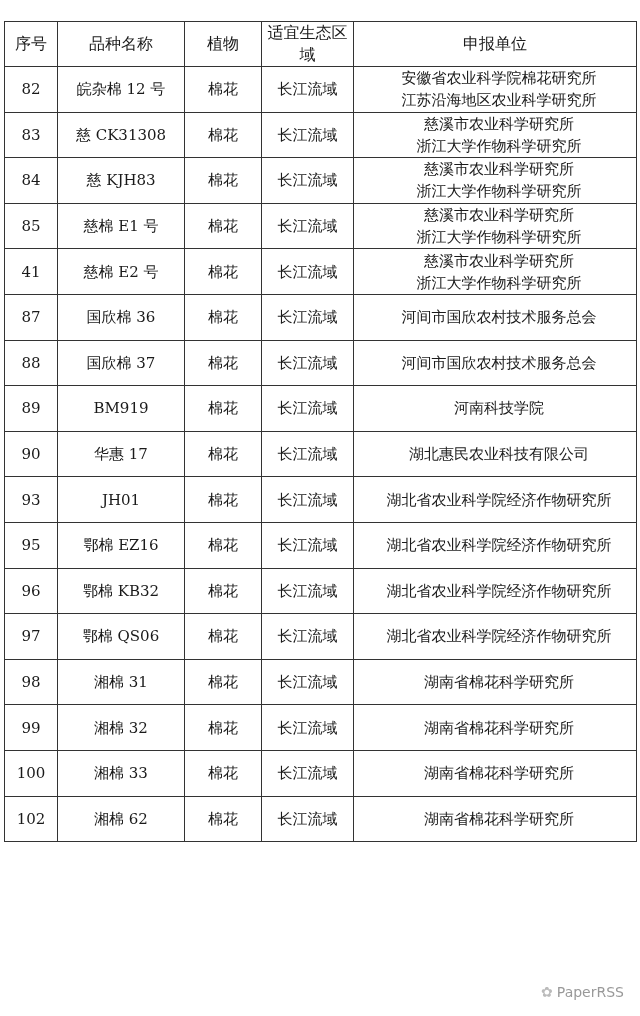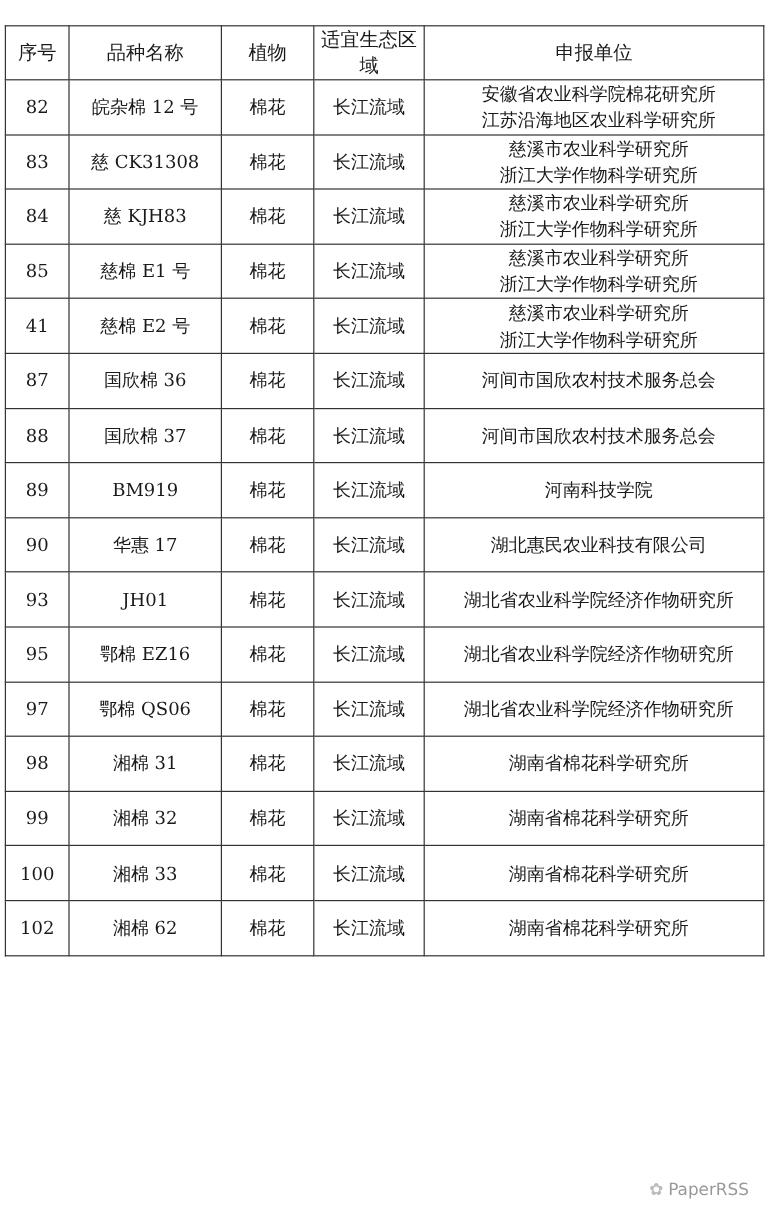--- a/index.html
+++ b/index.html
@@ -111,20 +111,27 @@
         <td class="org">湖北省农业科学院经济作物研究所</td>
       </tr>
       <tr>
         <td>95</td>
         <td>鄂棉 EZ16</td>
         <td>棉花</td>
         <td>长江流域</td>
         <td class="org">湖北省农业科学院经济作物研究所</td>
       </tr>
       <tr>
+        <td>96</td>
+        <td>鄂棉 KB32</td>
+        <td>棉花</td>
+        <td>长江流域</td>
+        <td class="org">湖北省农业科学院经济作物研究所</td>
+      </tr>
+      <tr>
         <td>97</td>
         <td>鄂棉 QS06</td>
         <td>棉花</td>
         <td>长江流域</td>
         <td class="org">湖北省农业科学院经济作物研究所</td>
       </tr>
       <tr>
         <td>98</td>
         <td>湘棉 31</td>
         <td>棉花</td>

